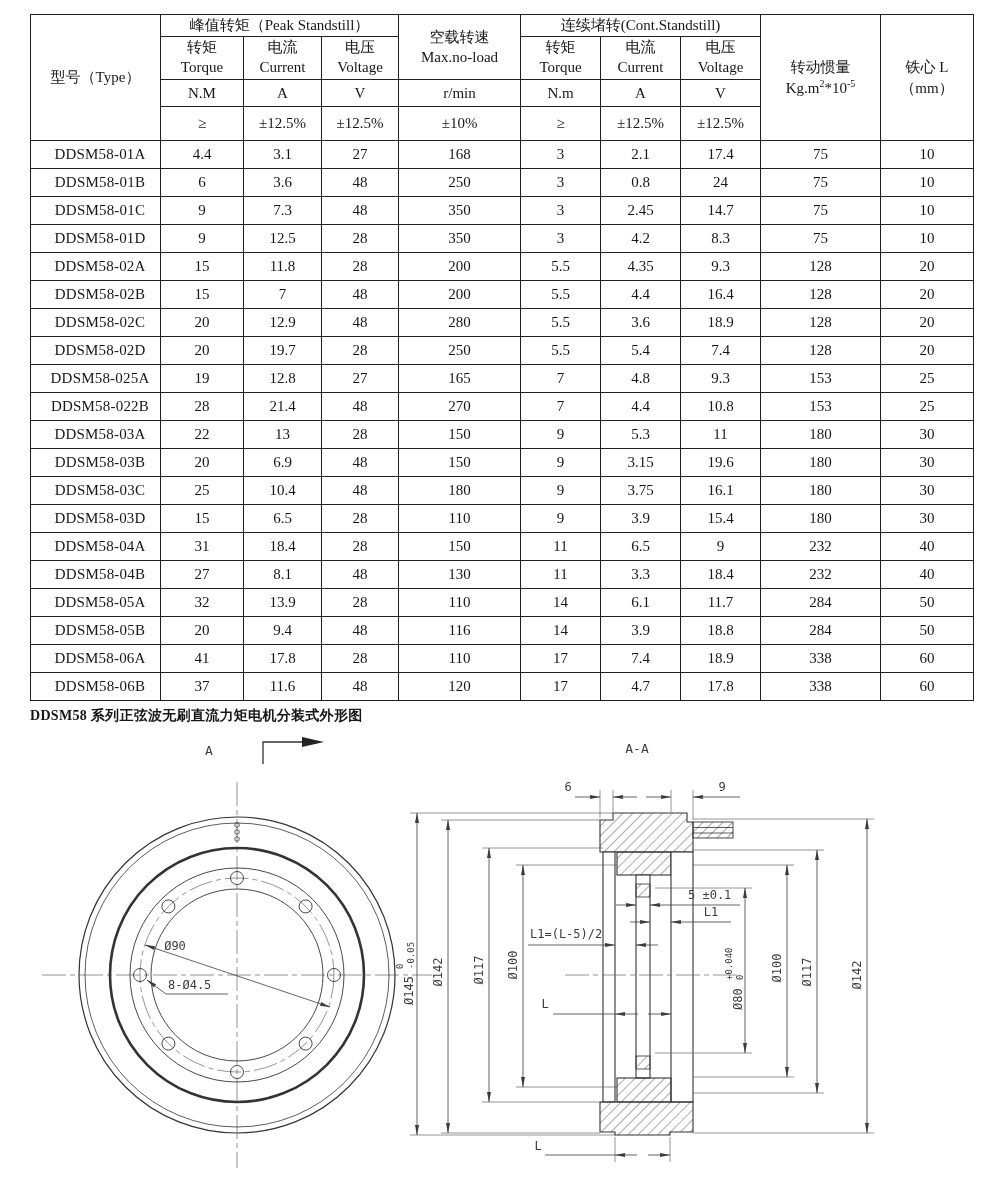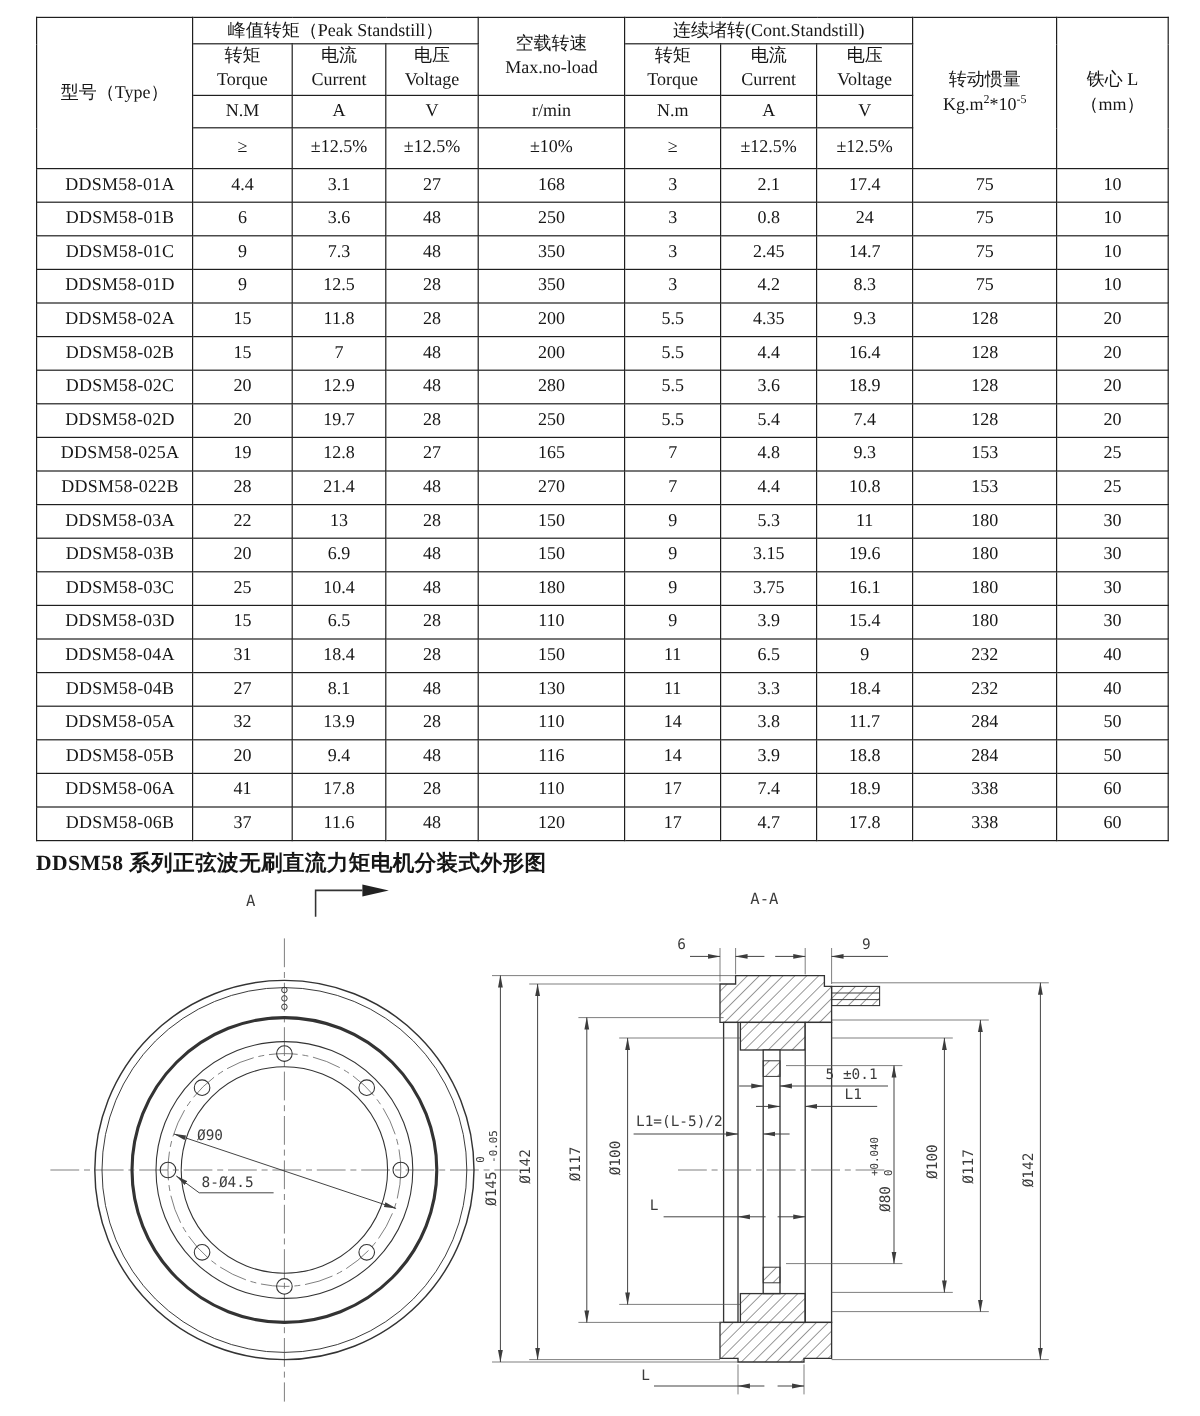--- a/index.html
+++ b/index.html
@@ -10,21 +10,21 @@
   table.spec td{border:1.6px solid #1f1f1f;padding:0;overflow:hidden;}
   tr.r1{height:22px;}
   tr.r2{height:43px;line-height:1.32;}
   tr.r3{height:27px;padding-left:28px;}
   tr.r4{height:34px;}
   tbody.data tr{height:28px;}
   tbody.data td{font-size:15px;}
   tbody.data td.model{text-align:center;padding-left:9px;letter-spacing:.2px;}
   td.twolines{line-height:1.35;font-family:Liberation Serif, serif;}
   sup{font-size:10px;}
-  .caption{position:absolute;left:30px;top:707px;font-size:18px;font-weight:bold;
+  .caption{position:absolute;left:30px;top:707px;font-size:14px;font-weight:bold;
            letter-spacing:.3px;white-space:nowrap;}
   svg.draw{position:absolute;left:0;top:0;}
   .cad{font-family:"DejaVu Sans Mono",monospace;font-size:12px;fill:#3c3c3c;}
   .cad13{font-family:"DejaVu Sans Mono",monospace;font-size:13px;fill:#3c3c3c;}
   .cad9{font-family:"DejaVu Sans Mono",monospace;font-size:9px;fill:#3c3c3c;}
   .thin{stroke:#5a5a5a;stroke-width:.65;fill:none;}
   .dim{stroke:#3c3c3c;stroke-width:.8;fill:none;}
   .out{stroke:#333;fill:none;}
   .cl{stroke:#666;stroke-width:.7;stroke-dasharray:24 4 5 4;fill:none;}
 </style>
@@ -284,21 +284,21 @@
           <td>232</td>
           <td>40</td>
         </tr>
         <tr>
           <td class="model">DDSM58-05A</td>
           <td>32</td>
           <td>13.9</td>
           <td>28</td>
           <td>110</td>
           <td>14</td>
-          <td>3.8</td>
+          <td>6.1</td>
           <td>11.7</td>
           <td>284</td>
           <td>50</td>
         </tr>
         <tr>
           <td class="model">DDSM58-05B</td>
           <td>20</td>
           <td>9.4</td>
           <td>48</td>
           <td>116</td>

